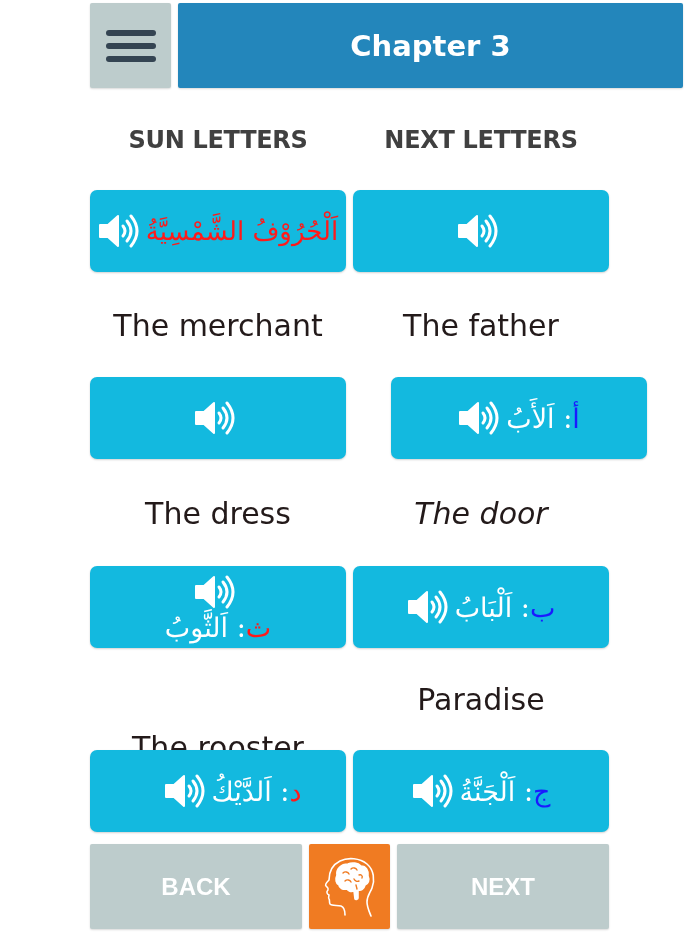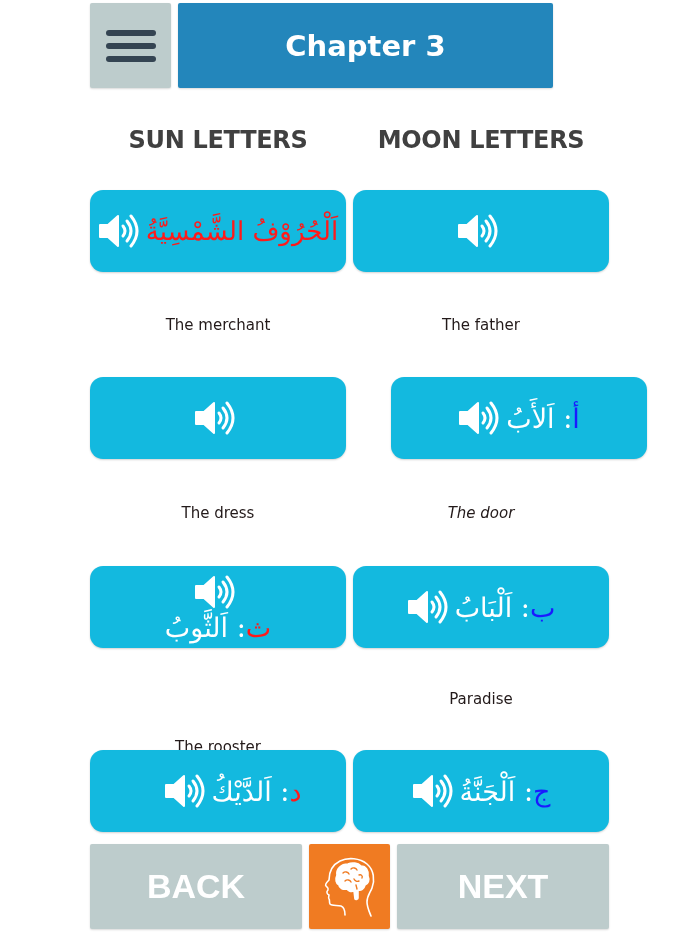--- a/index.html
+++ b/index.html
@@ -10,63 +10,63 @@
 
   .menu-btn {
     left: 90px; top: 3px; width: 81px; height: 85px;
     background: #bdcccc; border-radius: 2px;
     box-shadow: 0 1px 2px rgba(0,0,0,0.15);
     display: flex; align-items: center; justify-content: center; cursor: pointer;
   }
   .menu-btn svg { width: 54px; height: 40px; }
 
   .title-bar {
-    left: 178px; top: 3px; width: 375px; height: 85px;
+    left: 178px; top: 3px; width: 505px; height: 85px;
     background: #2386bb; border-radius: 2px;
     box-shadow: 0 1px 2px rgba(0,0,0,0.15);
     display: flex; align-items: center; justify-content: center;
     color: #ffffff; font-family: "DejaVu Sans", sans-serif; font-weight: bold; font-size: 29px;
   }
 
   .col-heading {
     top: 120px; height: 40px; width: 256px;
     display: flex; align-items: center; justify-content: center;
     font-family: "DejaVu Sans", sans-serif; font-weight: bold; font-size: 24px; color: #404040;
     letter-spacing: -0.3px;
   }
   .col-left { left: 90px; }
   .col-right { left: 353px; }
 
   .tile {
     width: 256px; height: 82px;
-    background: #13b9df; border-radius: 13px;
+    background: #13b9df; border-radius: 7px;
     box-shadow: 0 1px 2px rgba(0,0,0,0.18);
     display: flex; align-items: center; justify-content: center;
     cursor: pointer; direction: ltr;
   }
   .tile .word {
     font-family: "DejaVu Serif", serif; font-size: 27px; color: #ffffff;
     direction: rtl; unicode-bidi: isolate; white-space: nowrap;
   }
   .tile .word .letter { unicode-bidi: isolate; }
   .tile .word .sep { unicode-bidi: isolate; }
   .speaker { width: 46px; height: 40px; flex: 0 0 auto; margin-right: 2px; }
   .tile.head .word { font-size: 26px; }
 
   .caption {
     width: 256px; height: 40px;
     display: flex; align-items: center; justify-content: center;
-    font-family: "DejaVu Sans", sans-serif; font-size: 15px; color: #231a1a;
+    font-family: "DejaVu Sans", sans-serif; font-size: 30px; color: #231a1a;
   }
 
   .nav-btn {
     top: 844px; height: 85px; background: #bdcccc; border-radius: 2px;
     box-shadow: 0 1px 2px rgba(0,0,0,0.15);
     display: flex; align-items: center; justify-content: center;
-    color: #ffffff; font-family: "Liberation Sans", sans-serif; font-weight: bold; font-size: 34px;
+    color: #ffffff; font-family: "Liberation Sans", sans-serif; font-weight: bold; font-size: 24px;
     cursor: pointer;
   }
   .back-btn { left: 90px; width: 212px; }
   .next-btn { left: 397px; width: 212px; }
   .brain-btn {
     left: 309px; top: 844px; width: 81px; height: 85px;
     background: #f07b22; border-radius: 2px;
     box-shadow: 0 1px 2px rgba(0,0,0,0.15);
     display: flex; align-items: center; justify-content: center; cursor: pointer;
   }
@@ -78,21 +78,21 @@
 <div class="abs menu-btn">
   <svg viewBox="0 0 54 40">
     <rect x="2" y="4" width="50" height="6" rx="3" fill="#344452"></rect>
     <rect x="2" y="17" width="50" height="6" rx="3" fill="#344452"></rect>
     <rect x="2" y="30" width="50" height="6" rx="3" fill="#344452"></rect>
   </svg>
 </div>
 <div class="abs title-bar">Chapter 3</div>
 
 <div class="abs col-heading col-left">SUN LETTERS</div>
-<div class="abs col-heading col-right">MOON LETTERS</div>
+<div class="abs col-heading col-right">NEXT LETTERS</div>
 
 <div class="abs tile head col-left" style="top:190px;">
   <svg class="speaker" viewBox="0 0 46 40">
       <use href="#spk"></use>
     </svg>
   <span class="word" style="color:#ff1a1a;">اَلْحُرُوْفُ الشَّمْسِيَّةُ</span>
 </div>
 <div class="abs tile head col-right" style="top:190px;">
   <svg class="speaker" viewBox="0 0 46 40">
       <use href="#spk"></use>

